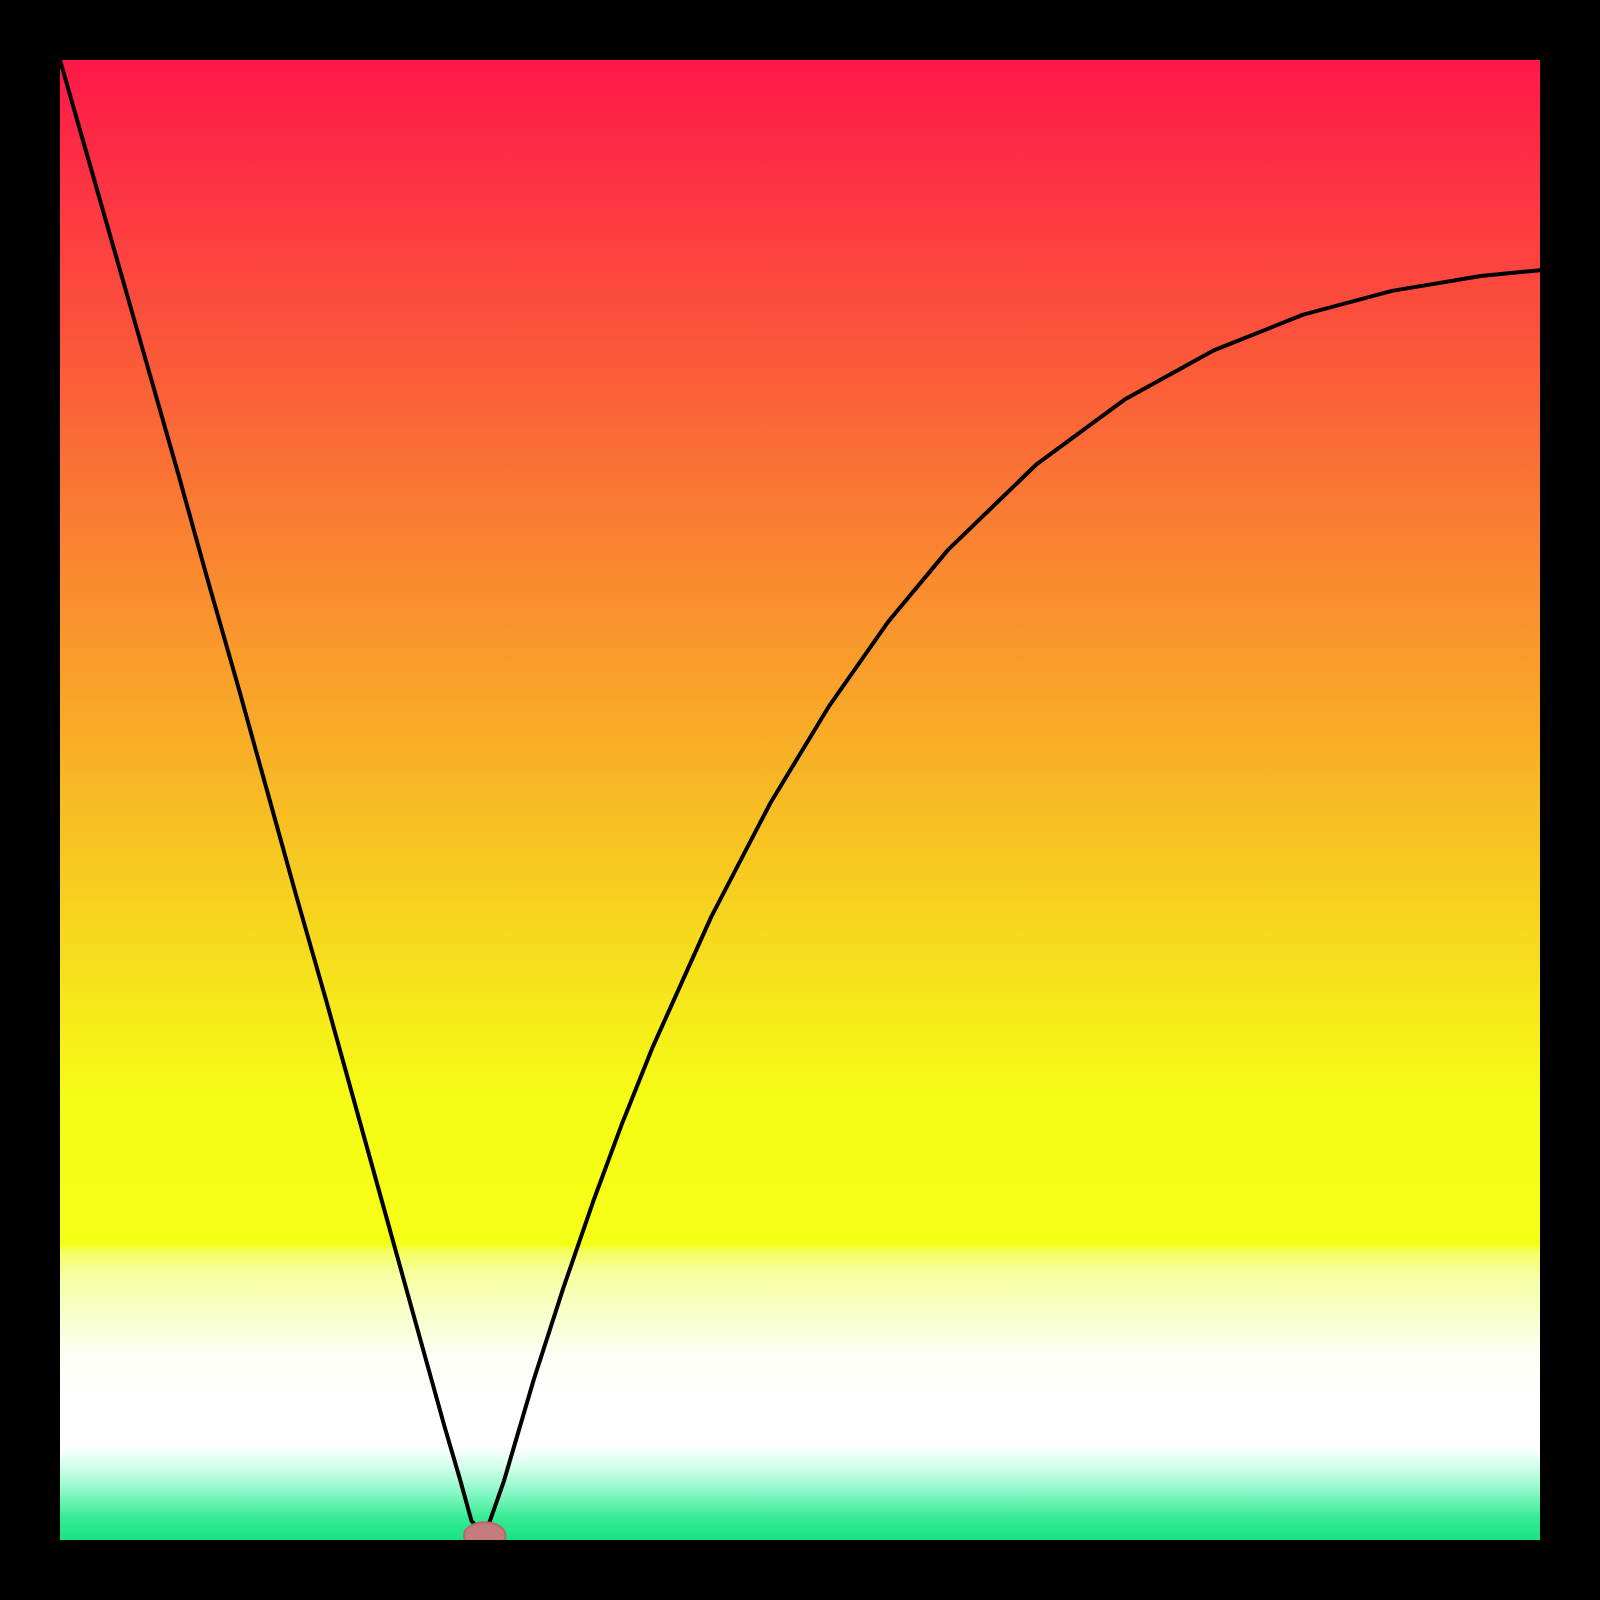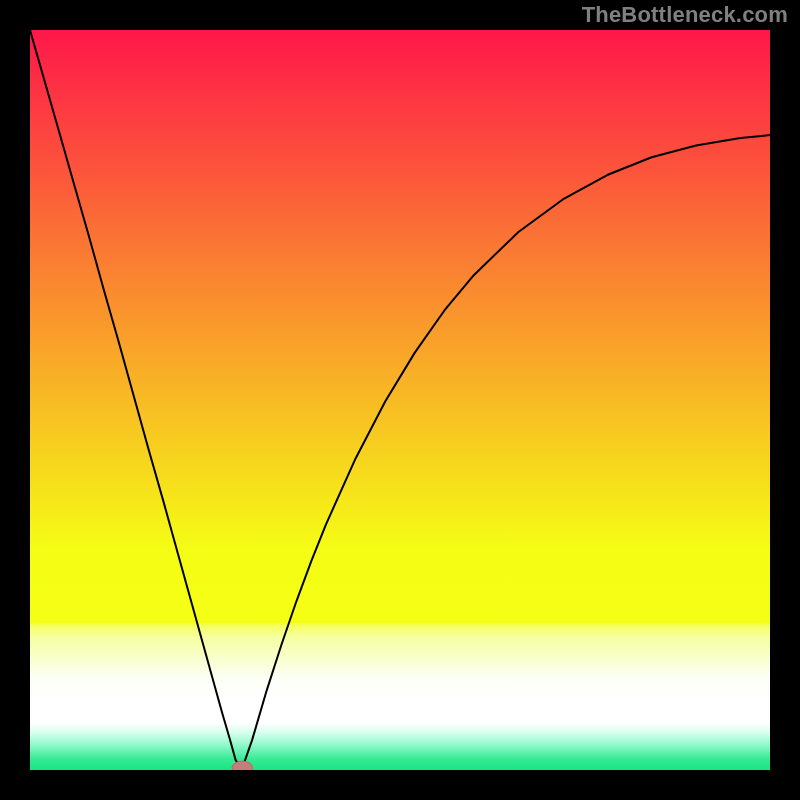--- a/index.html
+++ b/index.html
@@ -35,21 +35,20 @@
     height: 740px;
   }
   svg {
     display: block;
   }
 </style>
 </head>
 <body>
 <div class="outer">
 
-  <div class="watermark">TheBottleneck.com</div>
 
   <div class="plot-wrap">
     <svg id="chart-svg" width="740" height="740" viewBox="0 0 740 740">
       <defs>
         <linearGradient id="bgGrad" x1="0" y1="0" x2="0" y2="1">
 
         <stop offset="0.000%" stop-color="#FE1749"></stop>
             <stop offset="1.000%" stop-color="#FE1B48"></stop>
             <stop offset="8.000%" stop-color="#FD3243"></stop>
             <stop offset="17.000%" stop-color="#FC4E3C"></stop>

